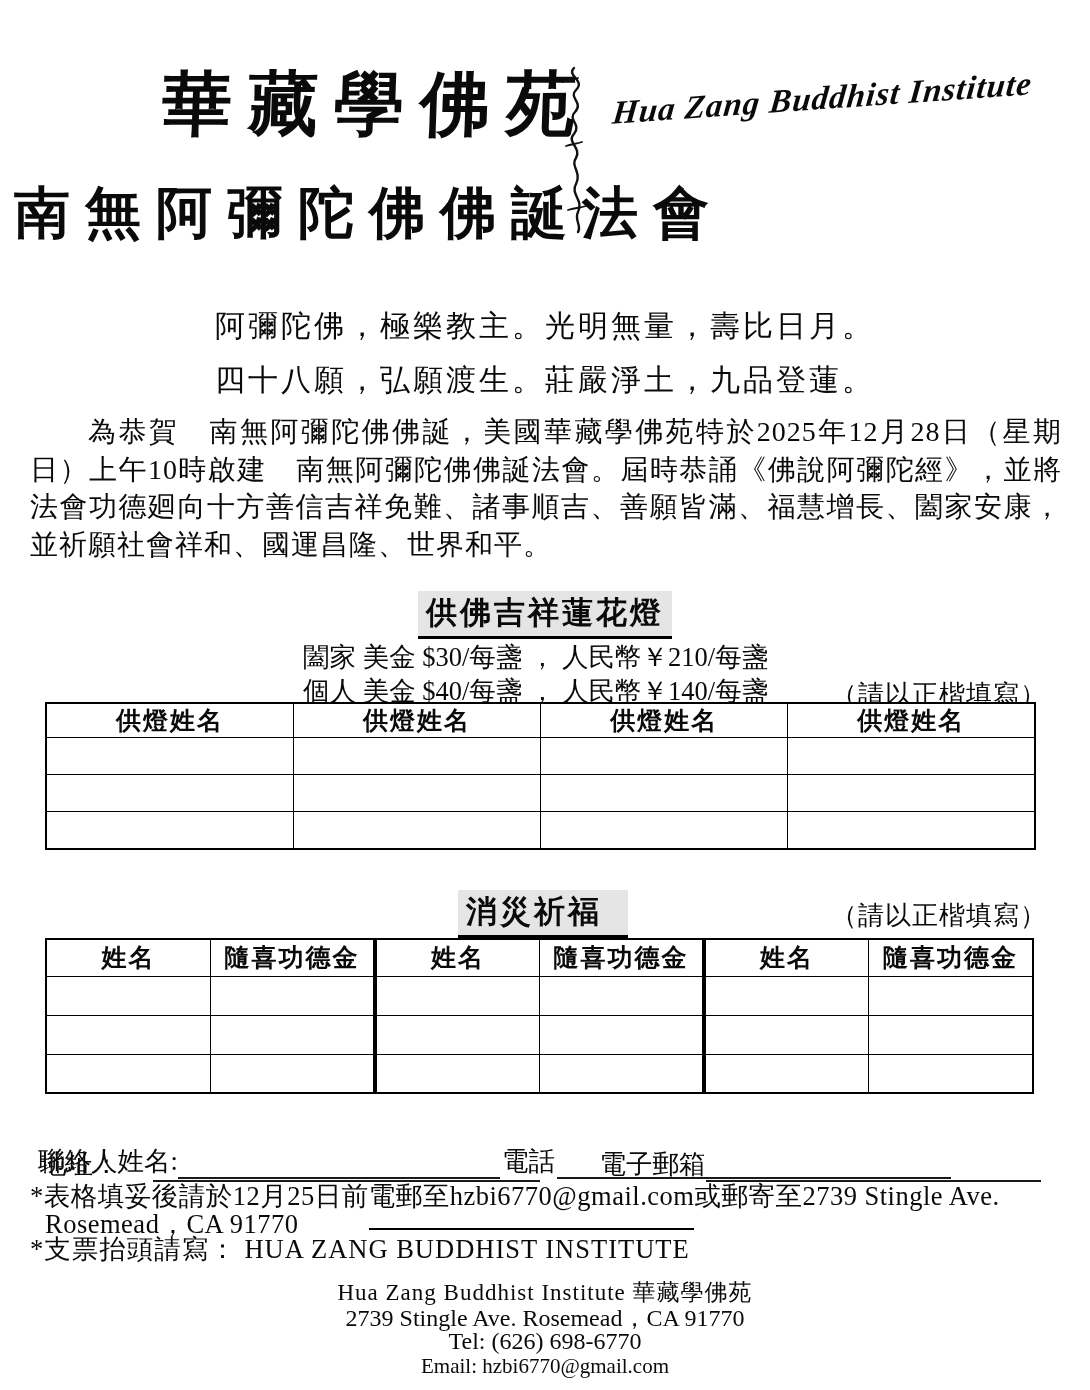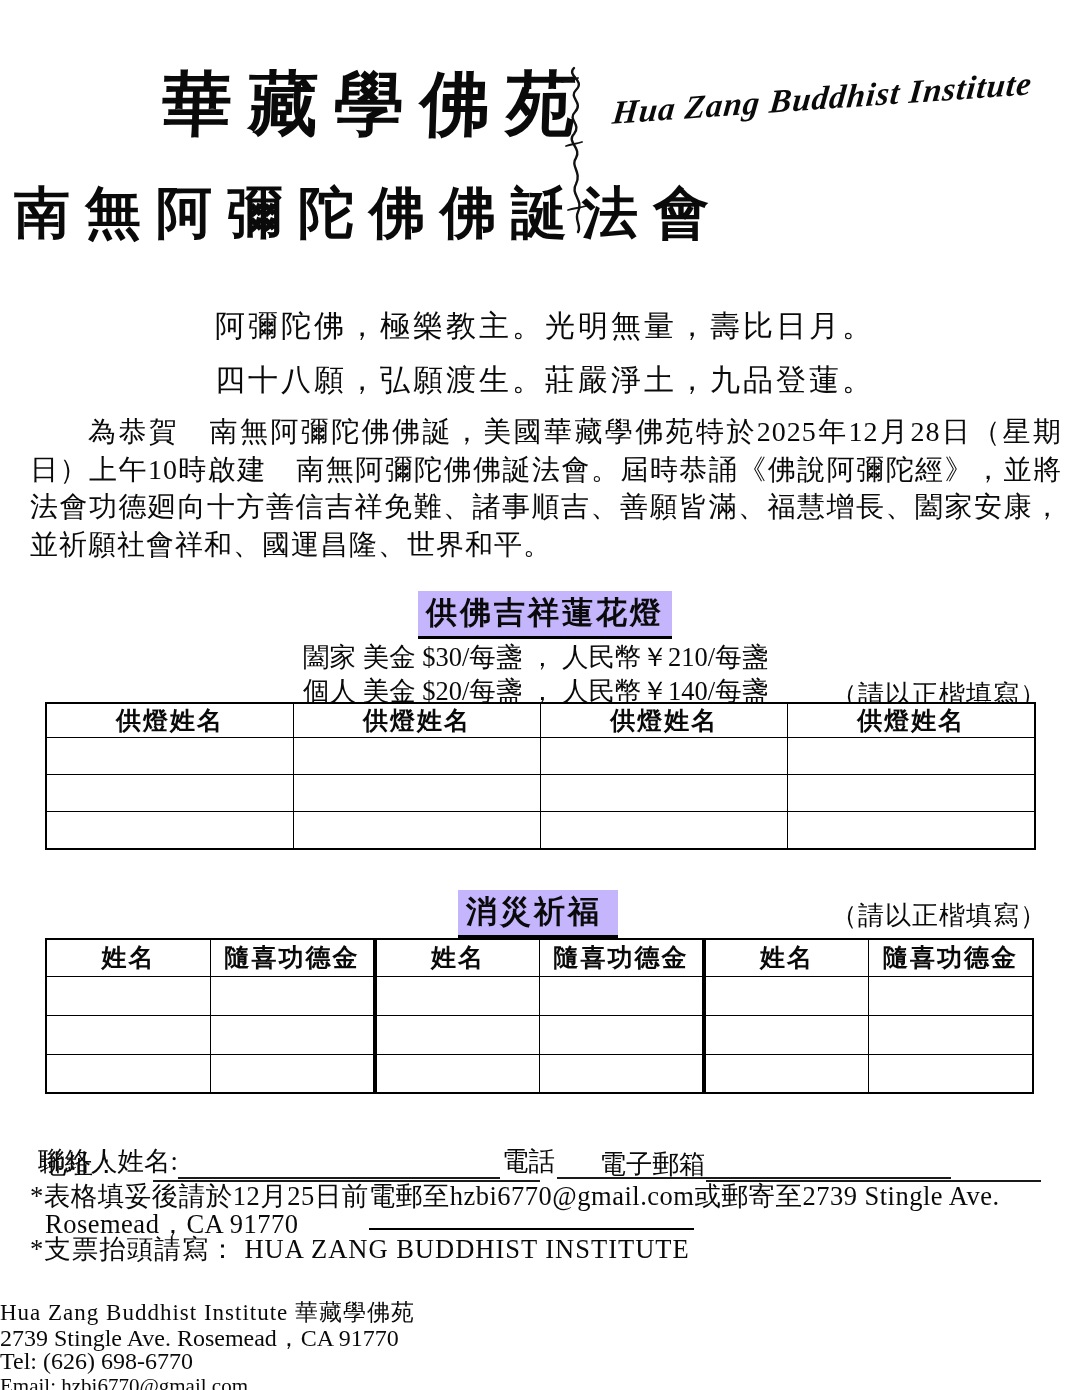--- a/index.html
+++ b/index.html
@@ -39,27 +39,27 @@
   
   .intro {
     position:absolute; top:413px; left:30px; width:1032px;
     font-size:28px; line-height:37.5px; text-indent:58px;
     text-align:justify; letter-spacing:1px;
   }
 
   
   .sec1-wrap { position:absolute; top:591px; left:0; width:100%; text-align:center; }
   .sec-head {
-    display:inline-block; background:#c4b5fd;
+    display:inline-block; background:#e5e5e5;
     border-bottom:3px solid #000;
     font-size:31px; font-weight:bold; letter-spacing:3px;
     padding:1px 8px 2px 8px;
     text-align:center;
   }
-  .sec2-head { position:absolute; left:458px; top:890px; padding-right:16px; }
+  .sec2-head { position:absolute; left:458px; top:890px; padding-right:26px; }
   .fill-note { position:absolute; font-size:26px; letter-spacing:1px; white-space:nowrap; }
   .note-lamp { left:831px; top:677px; }
   .note-blessing { left:831px; top:898px; }
 
   
   .prices { position:absolute; left:303px; top:641px; font-size:26.5px; line-height:33.5px; white-space:nowrap; }
 
   
   table { border-collapse:collapse; table-layout:fixed; position:absolute; background:#fff; }
   th, td { border:1px solid #000; text-align:center; vertical-align:middle; }
@@ -85,21 +85,21 @@
   .lbl-email { margin-left:60px; }
 
   
   .note-line { position:absolute; font-size:26.5px; white-space:nowrap; letter-spacing:0.5px; }
   .n1 { left:30px; top:1178px; }
   .n1 .u { border-bottom:2px solid #000; padding-bottom:17px; }
   .n1b { left:45px; top:1206px; }
   .n2 { left:30px; top:1231px; letter-spacing:1px;text-align:right; }
 
   
-  .footer-line { position:absolute; left:0; width:100%; text-align:left; white-space:nowrap;margin-top:20px; }
+  .footer-line { position:absolute; left:0; width:100%; text-align:center; white-space:nowrap; }
   .f1 { top:1277px; font-size:23px; letter-spacing:1px; }
   .f2 { top:1302px; font-size:24px; }
   .f3 { top:1328px; font-size:24px; }
   .f4 { top:1354px; font-size:21px; }
 </style>
 </head>
 <body>
 
 <div class="page">
 
@@ -115,21 +115,21 @@
   <div class="verse v1">阿彌陀佛，極樂教主。光明無量，壽比日月。</div>
   <div class="verse v2">四十八願，弘願渡生。莊嚴淨土，九品登蓮。</div>
 
   <div class="intro">為恭賀　南無阿彌陀佛佛誕，美國華藏學佛苑特於2025年12月28日（星期日）上午10時啟建　南無阿彌陀佛佛誕法會。屆時恭誦《佛說阿彌陀經》，並將法會功德廻向十方善信吉祥免難、諸事順吉、善願皆滿、福慧增長、闔家安康，並祈願社會祥和、國運昌隆、世界和平。</div>
 
   <div class="sec1-wrap">
     <span class="sec-head">供佛吉祥蓮花燈</span>
   </div>
   <div class="prices">
     <div>闔家 美金 $30/每盞 ， 人民幣￥210/每盞</div>
-    <div>個人 美金 $20/每盞 ， 人民幣￥140/每盞</div>
+    <div>個人 美金 $40/每盞 ， 人民幣￥140/每盞</div>
   </div>
   <div class="fill-note note-lamp">（請以正楷填寫）</div>
 
   <table class="t1">
     <tbody>
         <tr>
       <th>供燈姓名</th>
       <th>供燈姓名</th>
       <th>供燈姓名</th>
       <th>供燈姓名</th>

